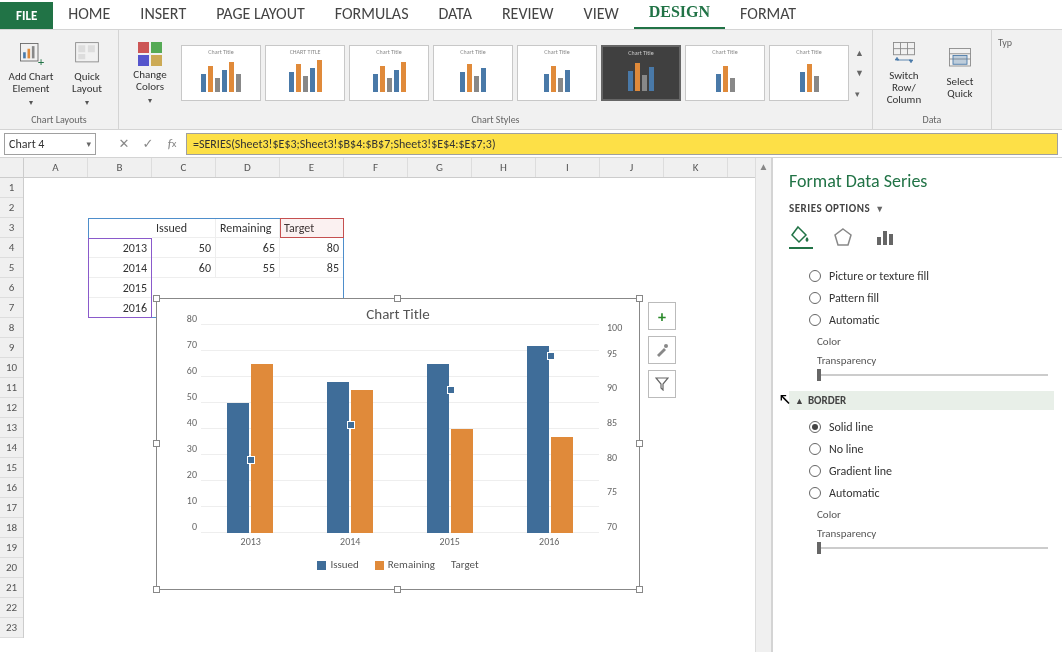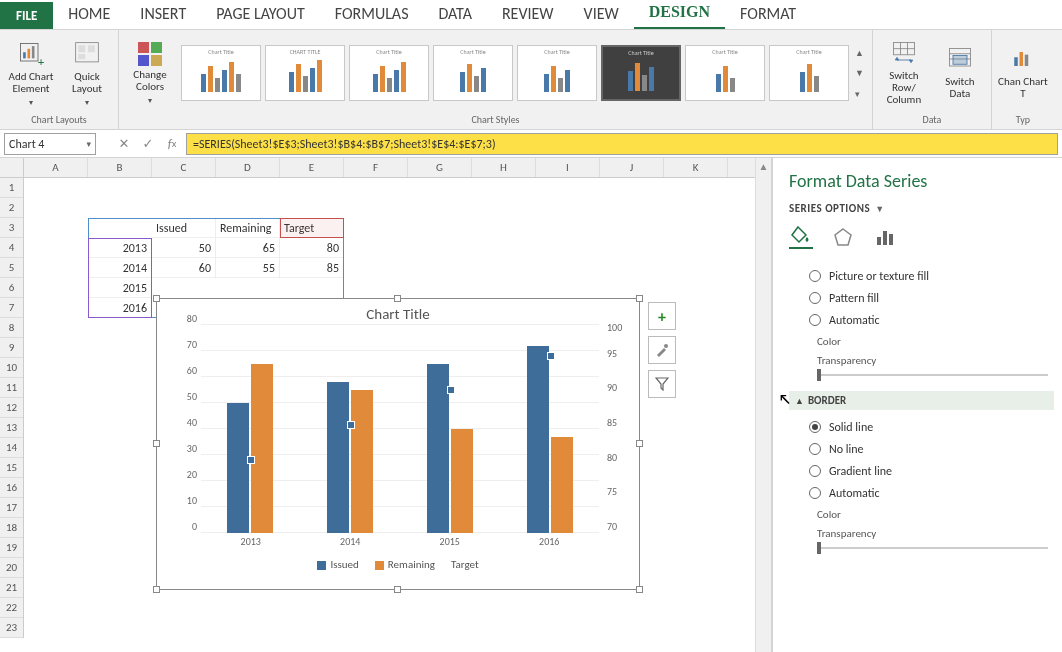--- a/index.html
+++ b/index.html
@@ -241,37 +241,27 @@
           </svg>
         <span>Switch Row/ Column</span>
       </div>
       <div class="bigbtn">
         <svg viewBox="0 0 32 32">
             <rect x="4" y="4" width="24" height="20" fill="none" stroke="#888"></rect>
             <line x1="4" y1="10" x2="28" y2="10" stroke="#888"></line>
             <line x1="4" y1="16" x2="28" y2="16" stroke="#888"></line>
             <rect x="8" y="12" width="16" height="10" fill="rgba(73,121,168,0.3)" stroke="#4979a8"></rect>
           </svg>
-        <span>Switch Data</span>
+        <span>Select Quick</span>
       </div>
     </div>
     <div class="rgroup-label">Data</div>
   </div>
 
   <div class="rgroup" style="border-right:none;overflow:hidden;">
-    <div class="rgroup-body">
-      <div class="bigbtn">
-        <svg viewBox="0 0 32 32">
-            <rect x="6" y="14" width="4" height="10" fill="#4979a8"></rect>
-            <rect x="12" y="8" width="4" height="16" fill="#e08a3a"></rect>
-            <rect x="18" y="11" width="4" height="13" fill="#888"></rect>
-          </svg>
-        <span>Chan Chart T</span>
-      </div>
-    </div>
     <div class="rgroup-label">Typ</div>
   </div>
 </div>
 
 <div class="name-formula">
   <div class="name-box">
       <span>Chart 4</span>
       <span class="dd">▾</span>
     </div>
   <div style="width:12px"></div>

